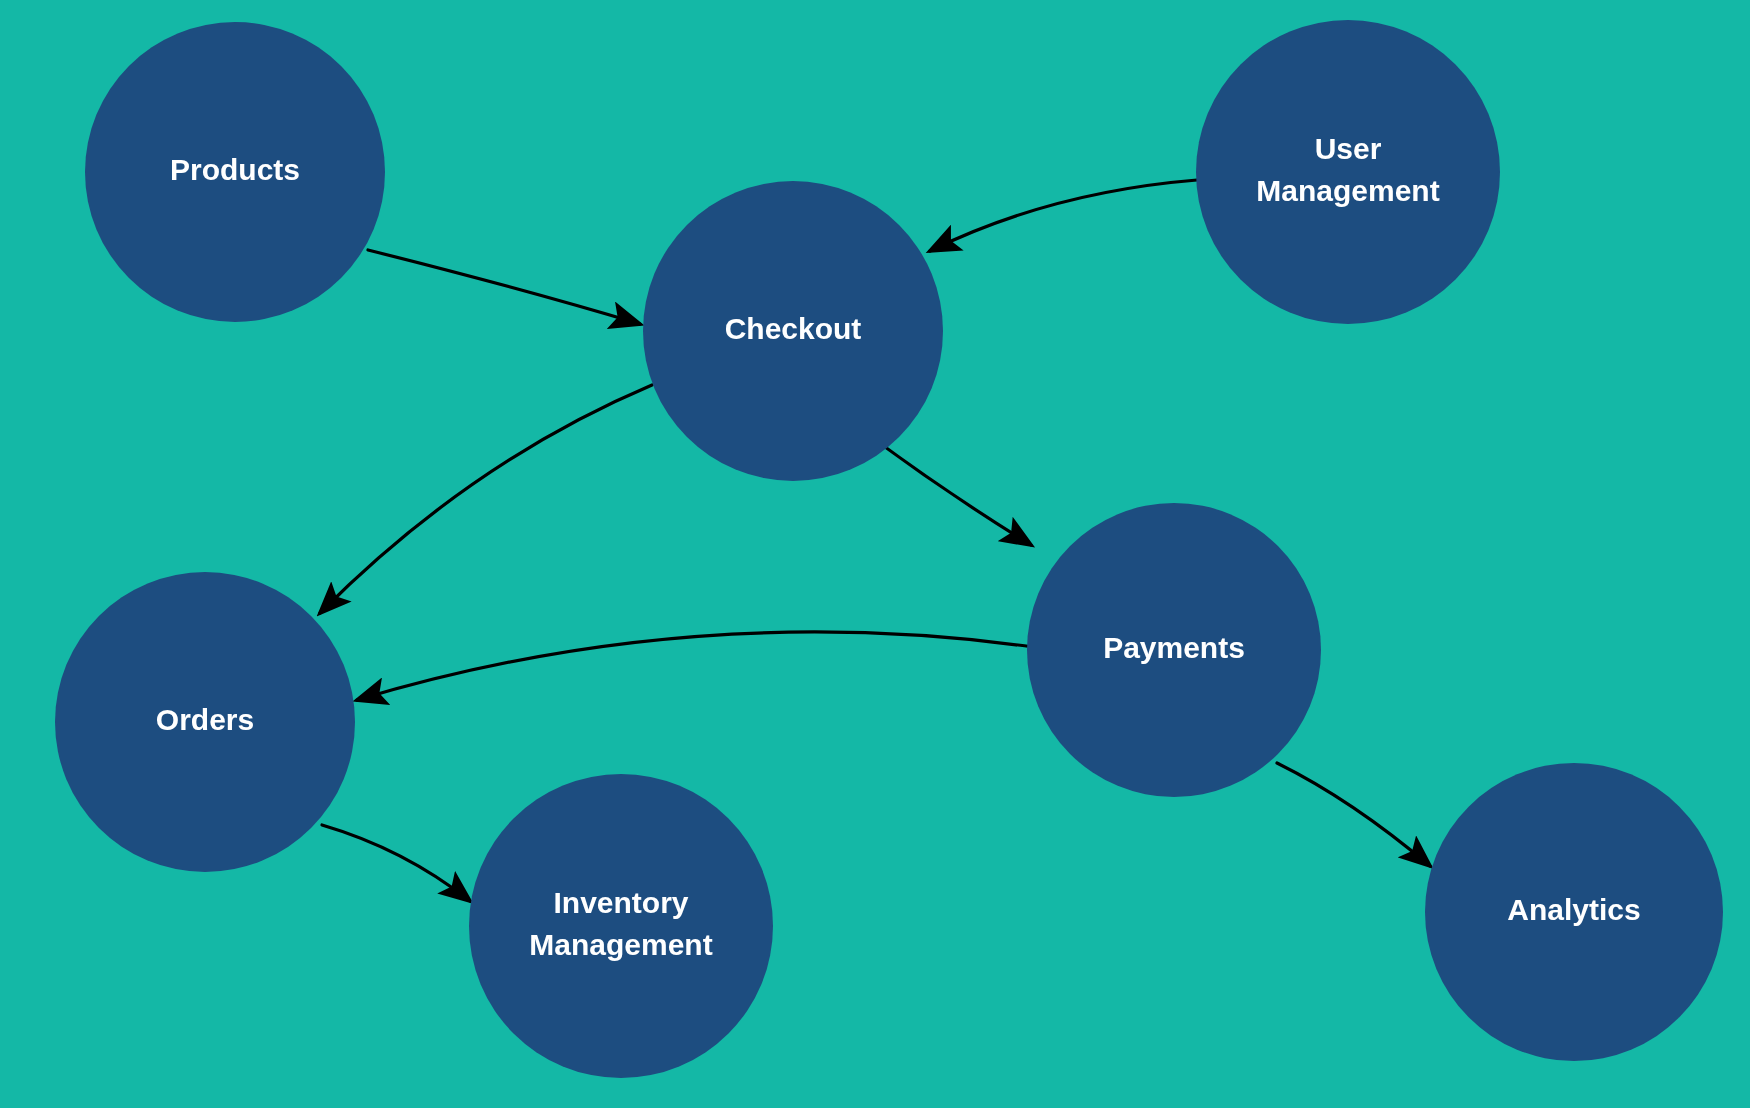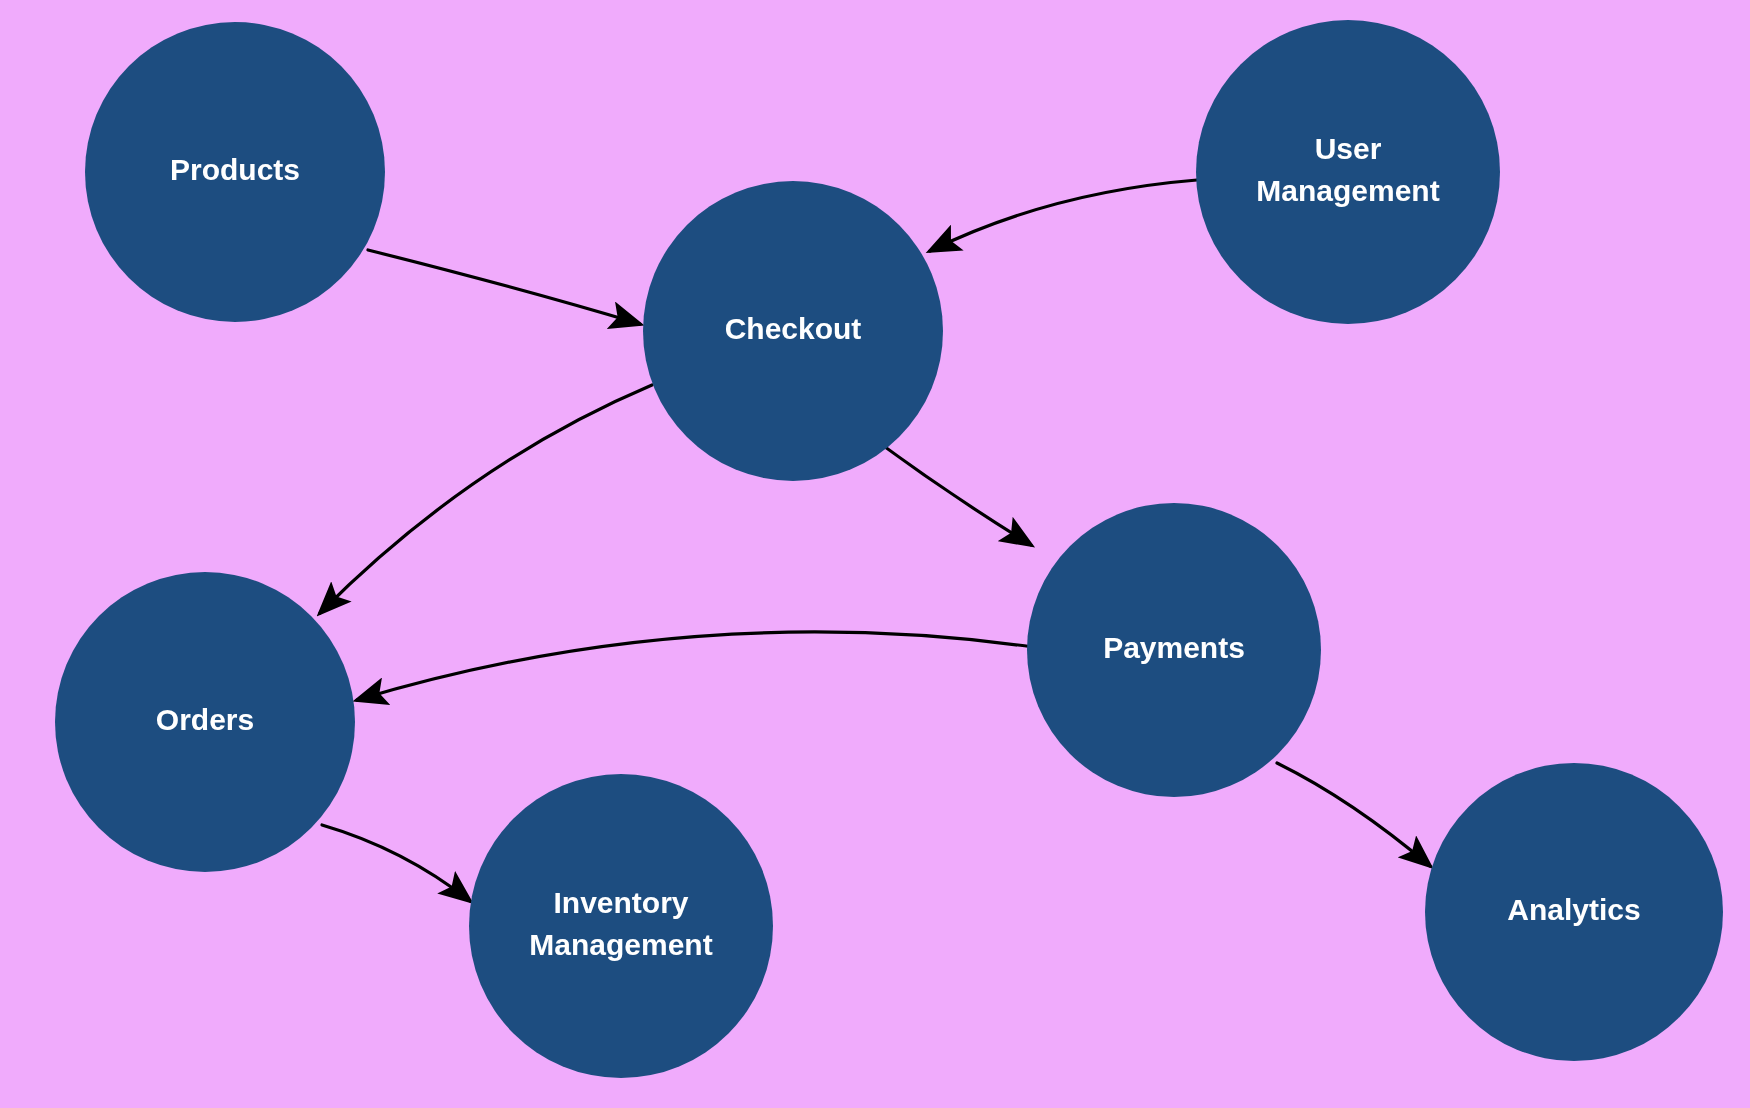--- a/index.html
+++ b/index.html
@@ -10,21 +10,21 @@
   body {
     width: 1750px;
     height: 1108px;
     font-family: "Liberation Sans", sans-serif;
     overflow: hidden;
   }
   #diagram-root {
     position: relative;
     width: 1750px;
     height: 1108px;
-    background: #f0abfc;
+    background: #14b8a6;
   }
   svg#graph-canvas {
     display: block;
     width: 1750px;
     height: 1108px;
   }
   .node-circle {
     fill: #1d4d80;
     stroke: none;
   }

